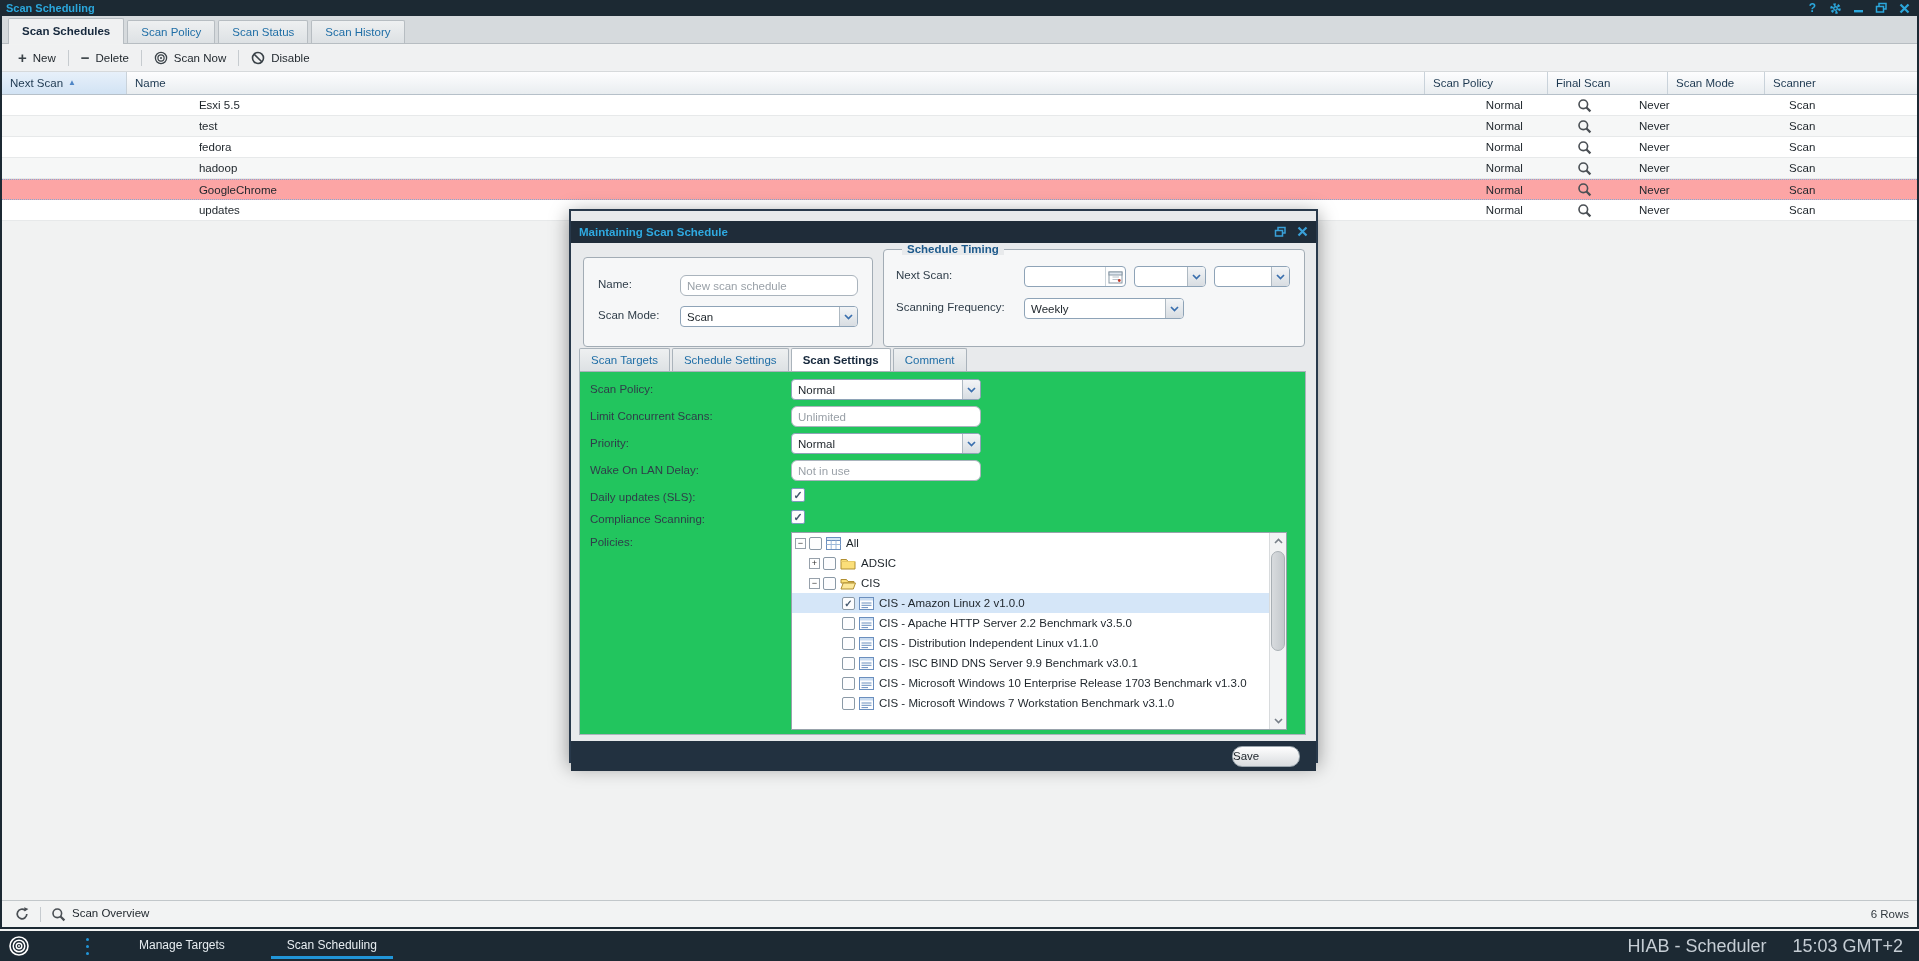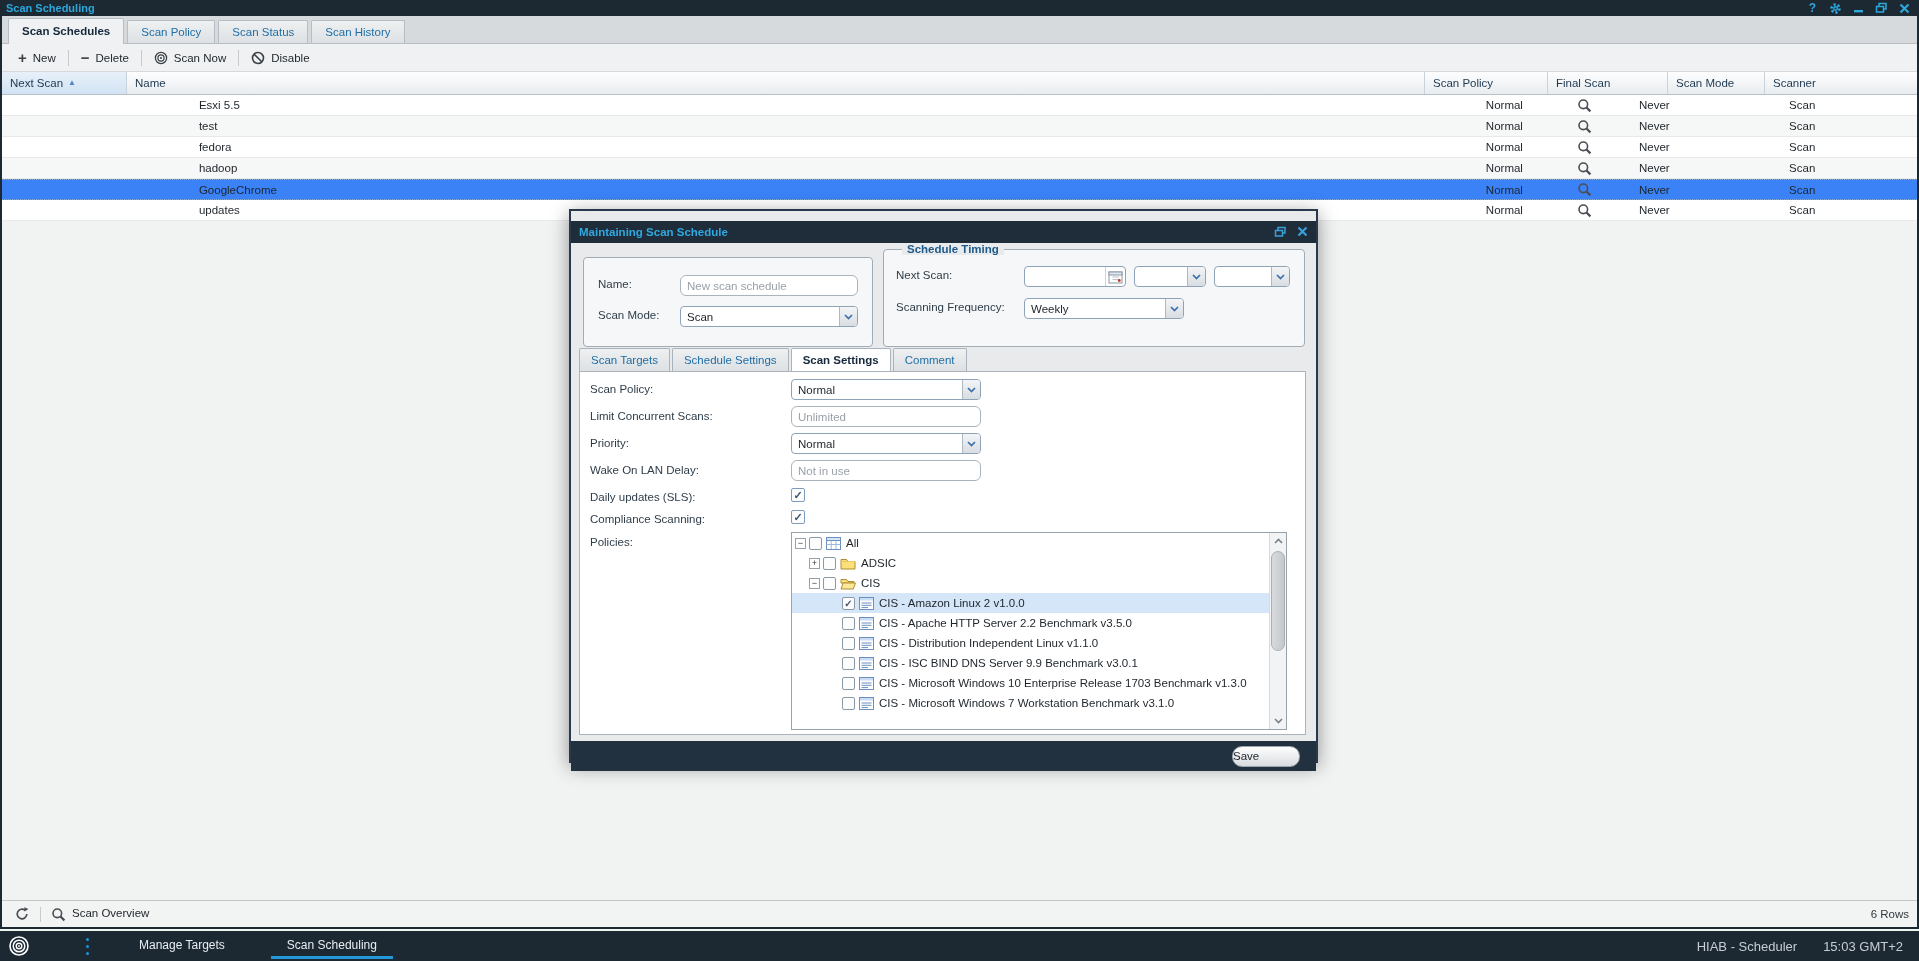--- a/index.html
+++ b/index.html
@@ -43,42 +43,42 @@
   .th { font-size:11.5px; color:#1d3850; line-height:22px; padding-left:8px;
         border-right:1px solid #c9d2da; cursor:pointer; display:flex; align-items:center; gap:5px; }
   .th.sorted { background:linear-gradient(#e7f0fa,#d2e3f4); }
   .sort-arrow { font-size:8px; color:#4f86c6; line-height:8px; }
   .c-next{width:125px;} .c-name{width:1298px;} .c-policy{width:123px;}
   .c-final{width:120px;} .c-mode{width:97px;} .c-scanner{flex:1;}
   .rows { position:absolute; left:0; top:79px; width:100%; }
   .trow { display:flex; height:21px; font-size:11.5px; color:#1d242a; background:#fff;
           border-bottom:1px solid #e7e9ea; cursor:pointer; }
   .trow.alt { background:#f6f7f7; }
-  .trow.selected { background:#3b82f6; border-top:1px dotted #85abd6; border-bottom:1px dotted #85abd6; }
+  .trow.selected { background:#fca5a5; border-top:1px dotted #85abd6; border-bottom:1px dotted #85abd6; }
   .td { line-height:20px; padding-left:8px; overflow:hidden; white-space:nowrap;margin-left:34px; }
   .td.policy { display:flex; align-items:center; justify-content:space-between; padding-right:5px; }
   .mag { cursor:pointer; display:flex; }
 
   
   .statusbar { position:absolute; left:0; bottom:0; width:100%; height:27px; background:#f2f3f3;
                border-top:1px solid #c2c7ca; display:flex; align-items:center; padding:0 8px; }
   .sb-btn { display:flex; align-items:flex-start; gap:6px; font-size:11.5px; color:#1d242a; cursor:pointer; padding:2px 4px; }
   .sb-sep { width:1px; height:15px; background:#c6cbcf; margin:0 6px; }
   .sb-right { margin-left:auto; font-size:11.5px; color:#32393f; }
 
   
   .taskbar { position:absolute; left:0; top:931px; width:1919px; height:30px; background:#1c2933;
              display:flex; align-items:center; }
   .tk-logo { margin-left:8px; display:flex; cursor:pointer; }
   .tk-dots { margin-left:52px; display:flex; flex-direction:column; gap:4px; cursor:pointer; padding:4px; }
   .tk-dots i { width:3px; height:3px; border-radius:50%; background:#2196d9; }
   .tk-item { color:#e7edf1; font-size:12px; padding:0 16px; height:30px; line-height:28px;
              margin-left:30px; cursor:pointer; position:relative; }
   .tk-item.active::after { content:""; position:absolute; left:0; right:0; bottom:2px; height:3px; background:#2196d9; }
-  .tk-right { margin-left:auto; margin-right:16px; color:#c5cdd4; font-size:13px; display:flex; gap:26px; }
+  .tk-right { margin-left:auto; margin-right:16px; color:#c5cdd4; font-size:18px; display:flex; gap:26px; }
 
   
   .dialog { position:absolute; left:569px; top:209px; width:749px; height:554px; z-index:10;
             border:2px solid #28394b; background:#e8eaec; box-shadow:0 4px 18px rgba(0,0,0,.4); }
   .dlg-title { height:22px; background:#1f2c39; display:flex; align-items:center; padding:0 8px;margin-top:10px; }
   .dlg-title .t { color:#2fa9e0; font-size:11.5px; font-weight:bold; }
   .dlg-title .ic { margin-left:auto; display:flex; gap:10px; }
   .dlg-title .ic span { cursor:pointer; display:flex; }
   .dlg-body { position:relative; height:498px; border-top:1px solid #5d7causes0; }
   .dlg-footer { height:30px; background:#223140; display:flex; align-items:center; justify-content:flex-end; padding-right:16px; }
@@ -105,21 +105,21 @@
              display:flex; align-items:center; cursor:pointer; }
   .datebox .db-btn { margin-left:auto; width:20px; height:100%; display:flex; align-items:center;
                      justify-content:center; border-left:1px solid #ccd4da; }
 
   .dlg-tabs { position:absolute; left:8px; top:104px; height:24px; display:flex; align-items:flex-end; }
   .dtab { height:23px; line-height:22px; padding:0 11px; font-size:11.5px; color:#1f6ea6;
           background:linear-gradient(#eef0f1,#dde1e4); border:1px solid #aab3bb; border-bottom:none;
           border-radius:2px 2px 0 0; margin-right:2px; cursor:pointer; }
   .dtab.active { background:#fff; color:#16283c; font-weight:bold; margin-bottom:-1px; height:24px; }
 
-  .panel { position:absolute; left:8px; top:128px; width:727px; height:364px; background:#ffffff;
+  .panel { position:absolute; left:8px; top:128px; width:727px; height:364px; background:#22c55e;
            border:1px solid #aab3bb; }
   .prow-label { position:absolute; left:10px; font-size:11.5px; color:#2f3d49; }
   .cb { position:absolute; width:14px; height:14px; border:1px solid #8a99a6; border-radius:2px;
         background:#fdfdfe; text-align:center; font-size:11px; font-weight:bold; line-height:13px;
         color:#44586e; cursor:pointer; }
   .cb.checked { border-color:#7d9cbe; }
 
   .treebox { position:absolute; left:211px; top:160px; width:496px; height:198px; background:#fff;
              border:1px solid #98a2ab; overflow:hidden; }
   .tree { position:absolute; left:0; top:0; right:17px; }

